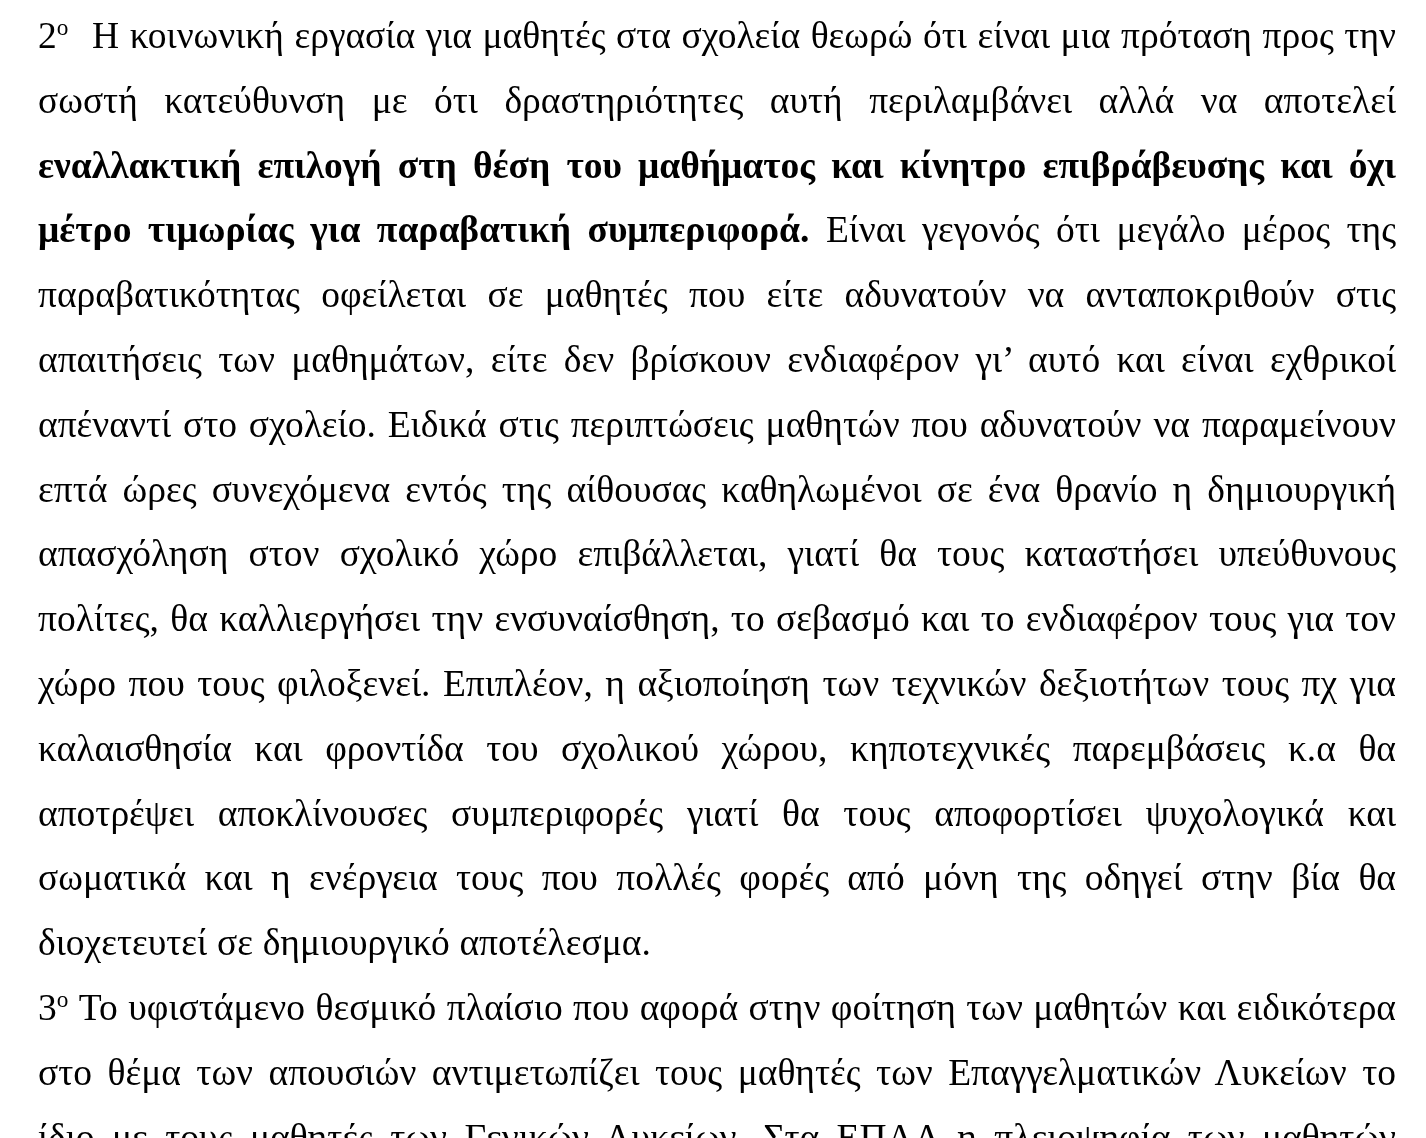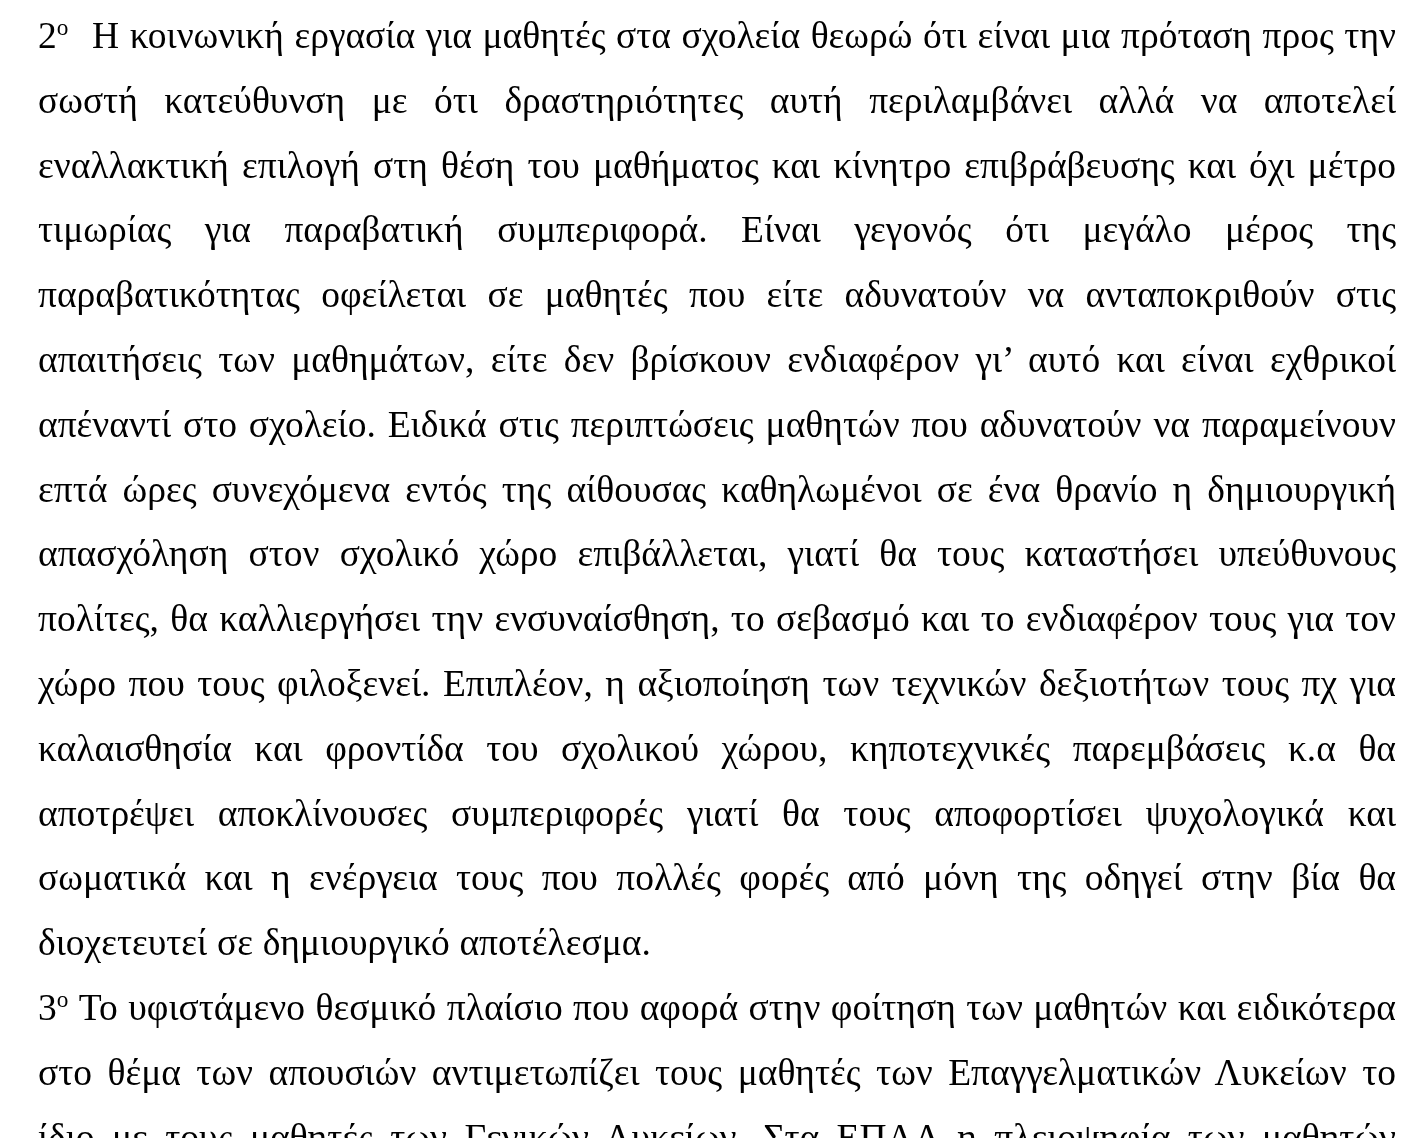--- a/index.html
+++ b/index.html
@@ -43,21 +43,21 @@
   .marker {
     white-space: nowrap;
     margin-top: 41px;
   }
   .sup {
     font-size: 0.62em;
     vertical-align: super;
     line-height: 0;
   }
   .bold {
-    font-weight: normal;
+    font-weight: bold;
   }
   .gap-wide {
     
     display: inline-block;
     width: 0.35em;
   }
 </style>
 </head>
 <body>
 

